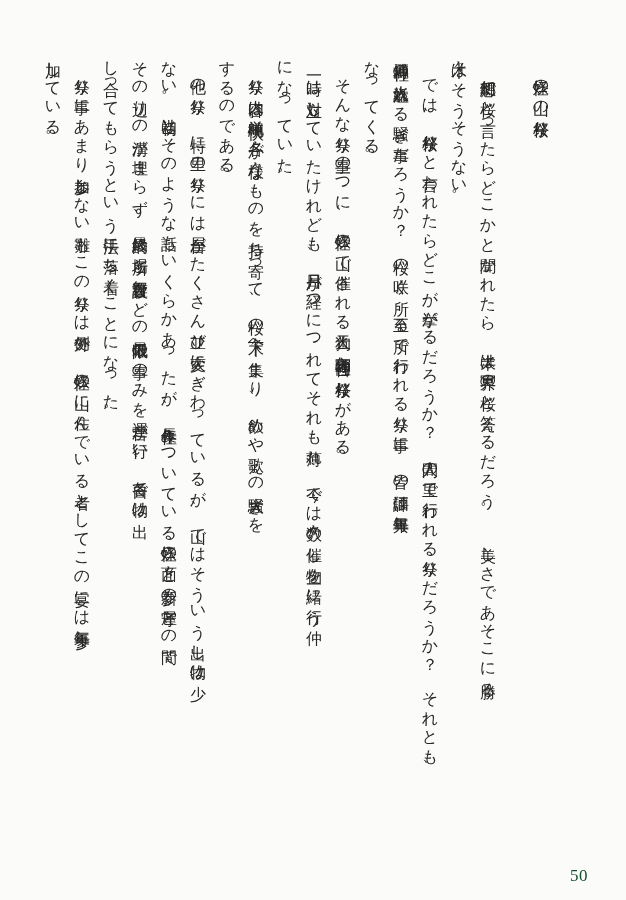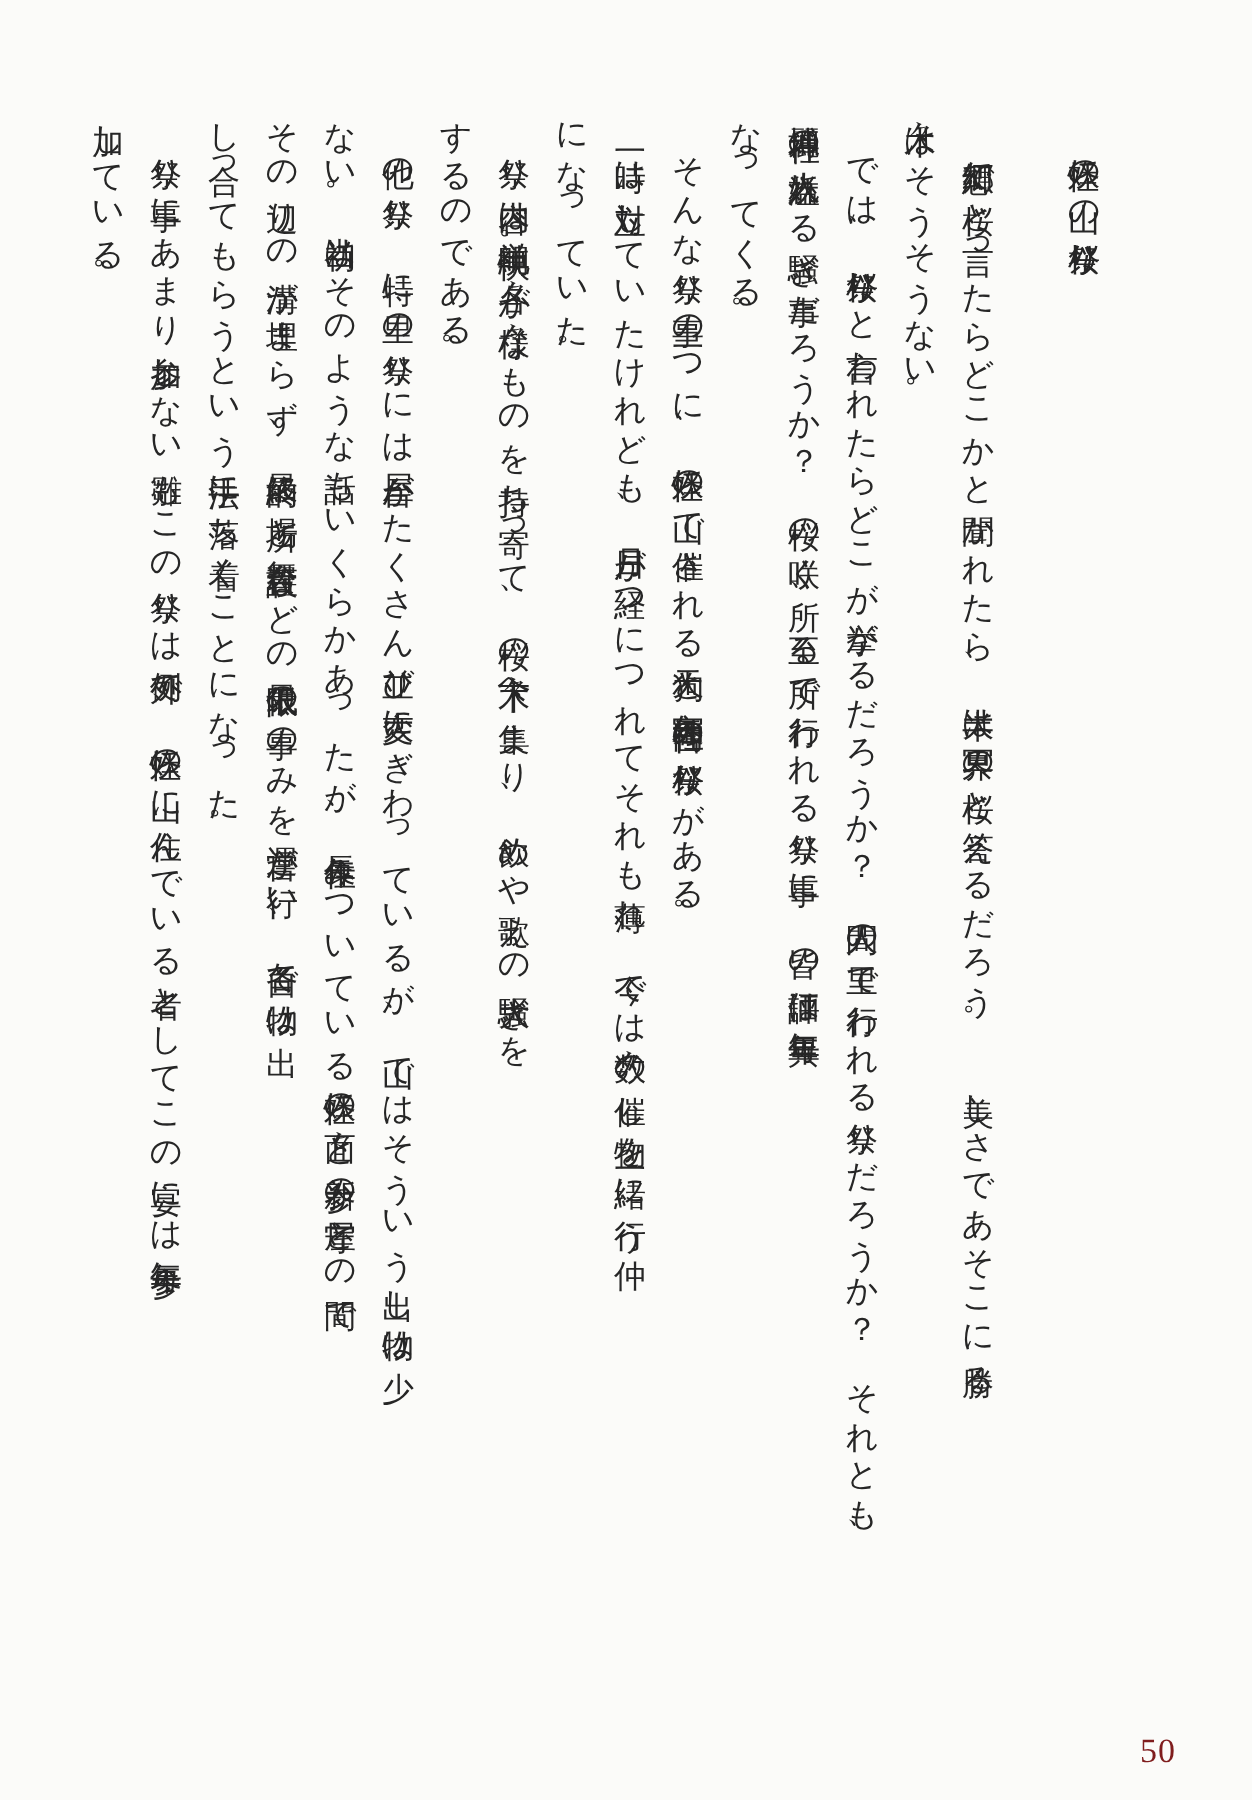--- a/index.html
+++ b/index.html
@@ -29,21 +29,21 @@
   .line {
     white-space: nowrap;
   }
   .title-line {
     margin-block-end: 24px; 
   }
   .page-number {
     position: absolute;
     right: 38px;
     bottom: 14px;
-    color: #7f1d1d;
+    color: #14532d;
     font-size: 17px;
     letter-spacing: 0.5px;
   }
 </style>
 </head>
 <body>
 
 <div class="page">
   <div class="text-block">
     <div class="line title-line">　妖怪の山の桜祭り</div>

